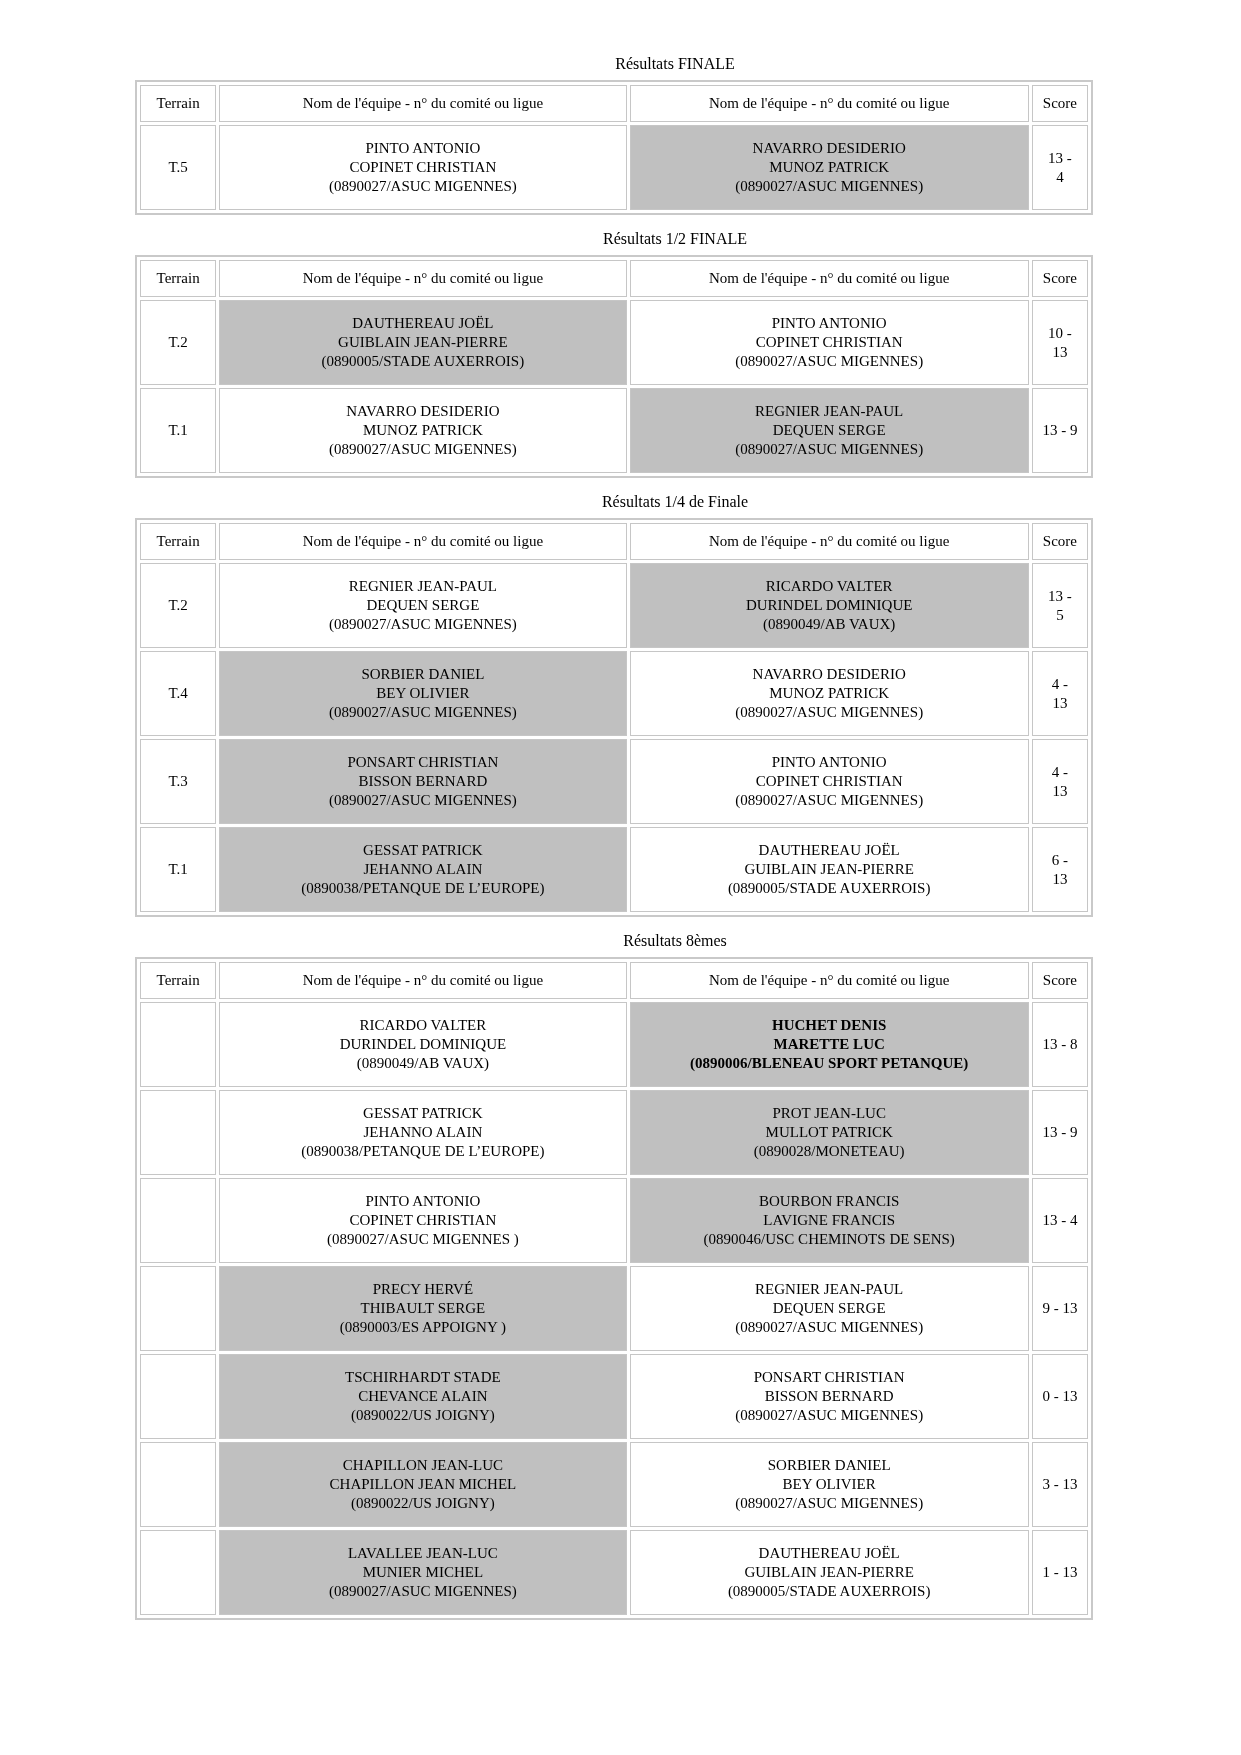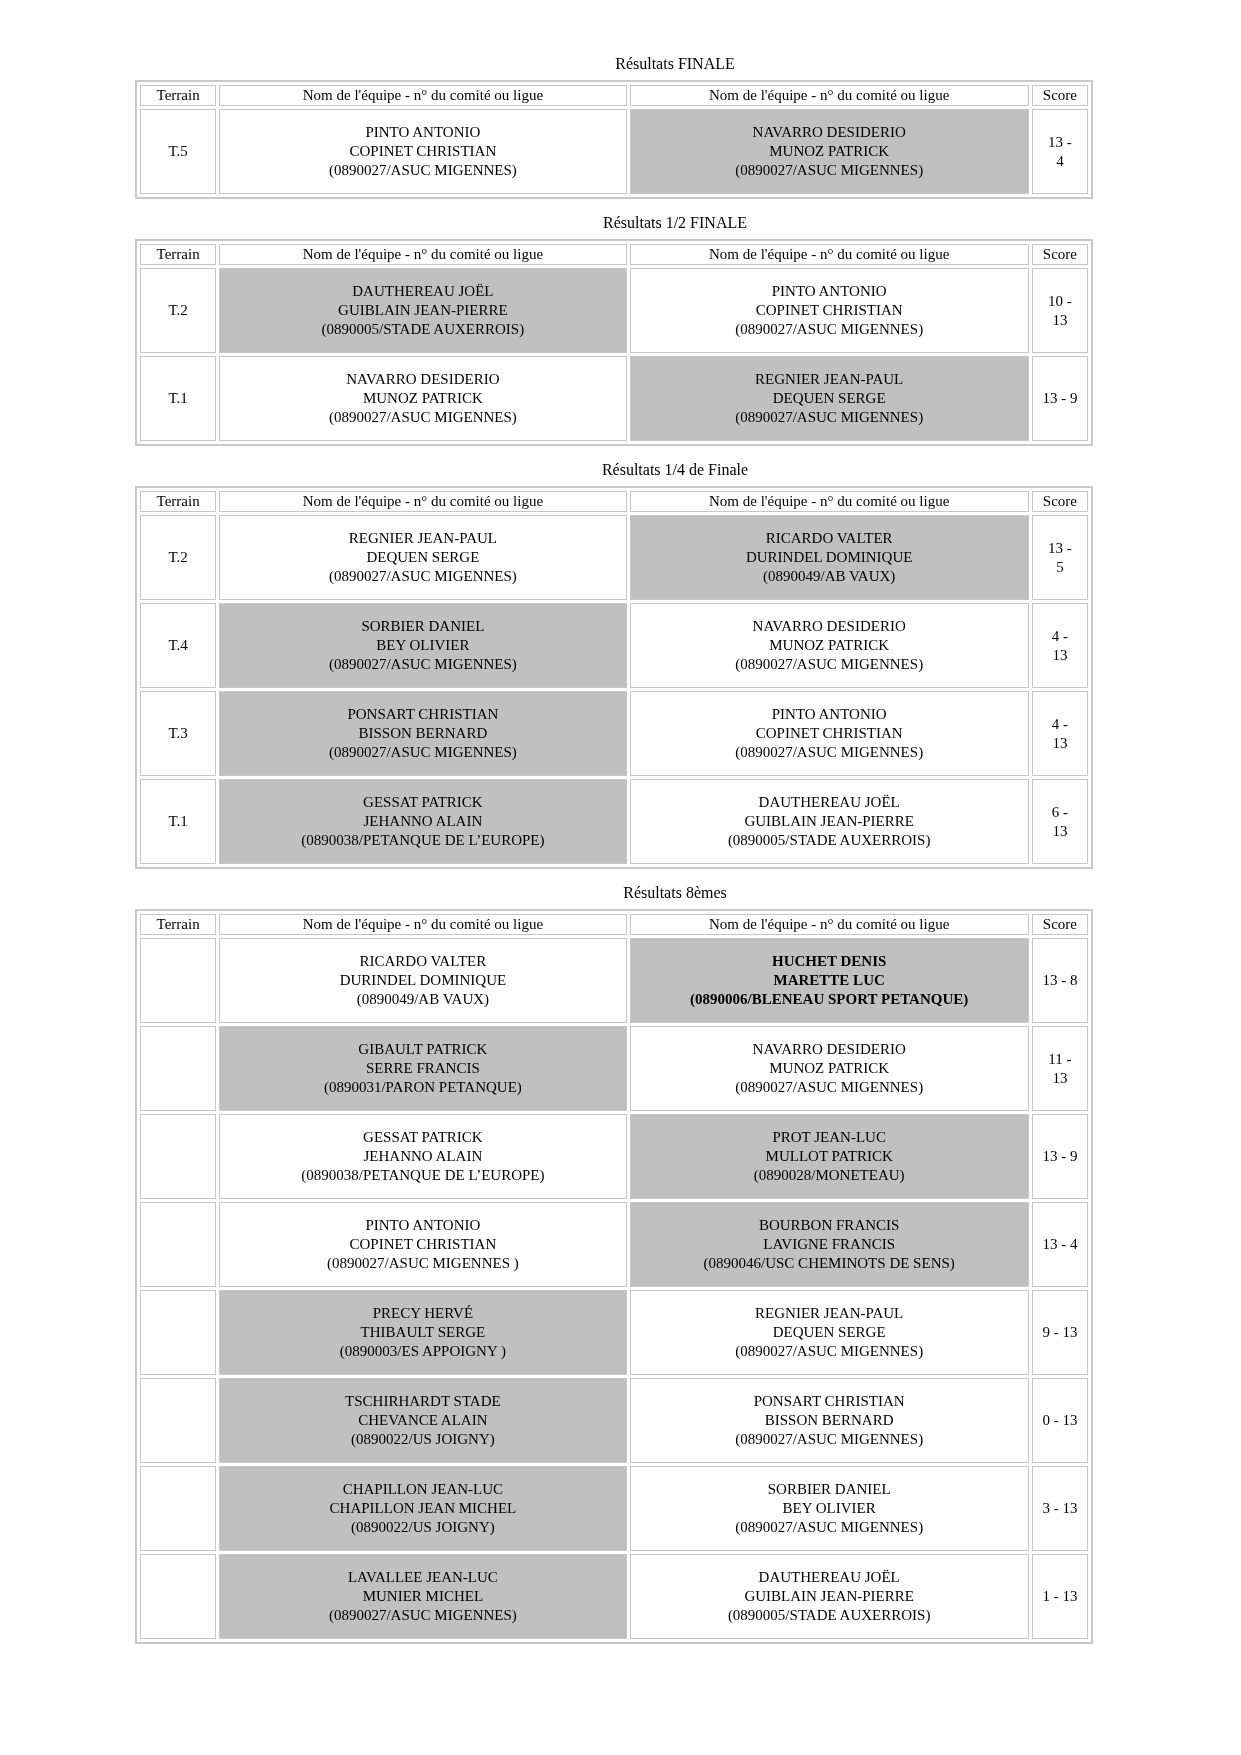--- a/index.html
+++ b/index.html
@@ -44,21 +44,21 @@
   table.results th,
   table.results td {
     border: 1px solid #c6c6c6;
     text-align: center;
     vertical-align: middle;
     font-size: 15px;
     font-weight: normal;
     overflow: hidden;
   }
   table.results th {
-    padding: 0 4px;
+    padding: 8px 4px;
     line-height: 19px;
     margin-top: 48px;
   }
   table.results td {
     padding: 13px 6px;
     line-height: 19px;
   }
   td.team-cell div, td.score-cell div {
     line-height: 19px;
   }
@@ -279,37 +279,20 @@
                 <div>HUCHET DENIS</div>
                 <div>MARETTE LUC</div>
                 <div>(0890006/BLENEAU SPORT PETANQUE)</div>
               </td>
               <td class="score-cell">
                 <div>13 - 8</div>
               </td>
             </tr>
             <tr>
               <td class="terrain-cell"></td>
-              <td class="team-cell" style="background: rgb(192, 192, 192);">
-                <div>GIBAULT PATRICK</div>
-                <div>SERRE FRANCIS</div>
-                <div>(0890031/PARON PETANQUE)</div>
-              </td>
-              <td class="team-cell">
-                <div>NAVARRO DESIDERIO</div>
-                <div>MUNOZ PATRICK</div>
-                <div>(0890027/ASUC MIGENNES)</div>
-              </td>
-              <td class="score-cell">
-                <div>11 -</div>
-                <div>13</div>
-              </td>
-            </tr>
-            <tr>
-              <td class="terrain-cell"></td>
               <td class="team-cell">
                 <div>GESSAT PATRICK</div>
                 <div>JEHANNO ALAIN</div>
                 <div>(0890038/PETANQUE DE L’EUROPE)</div>
               </td>
               <td class="team-cell" style="background: rgb(192, 192, 192);">
                 <div>PROT JEAN-LUC</div>
                 <div>MULLOT PATRICK</div>
                 <div>(0890028/MONETEAU)</div>
               </td>

